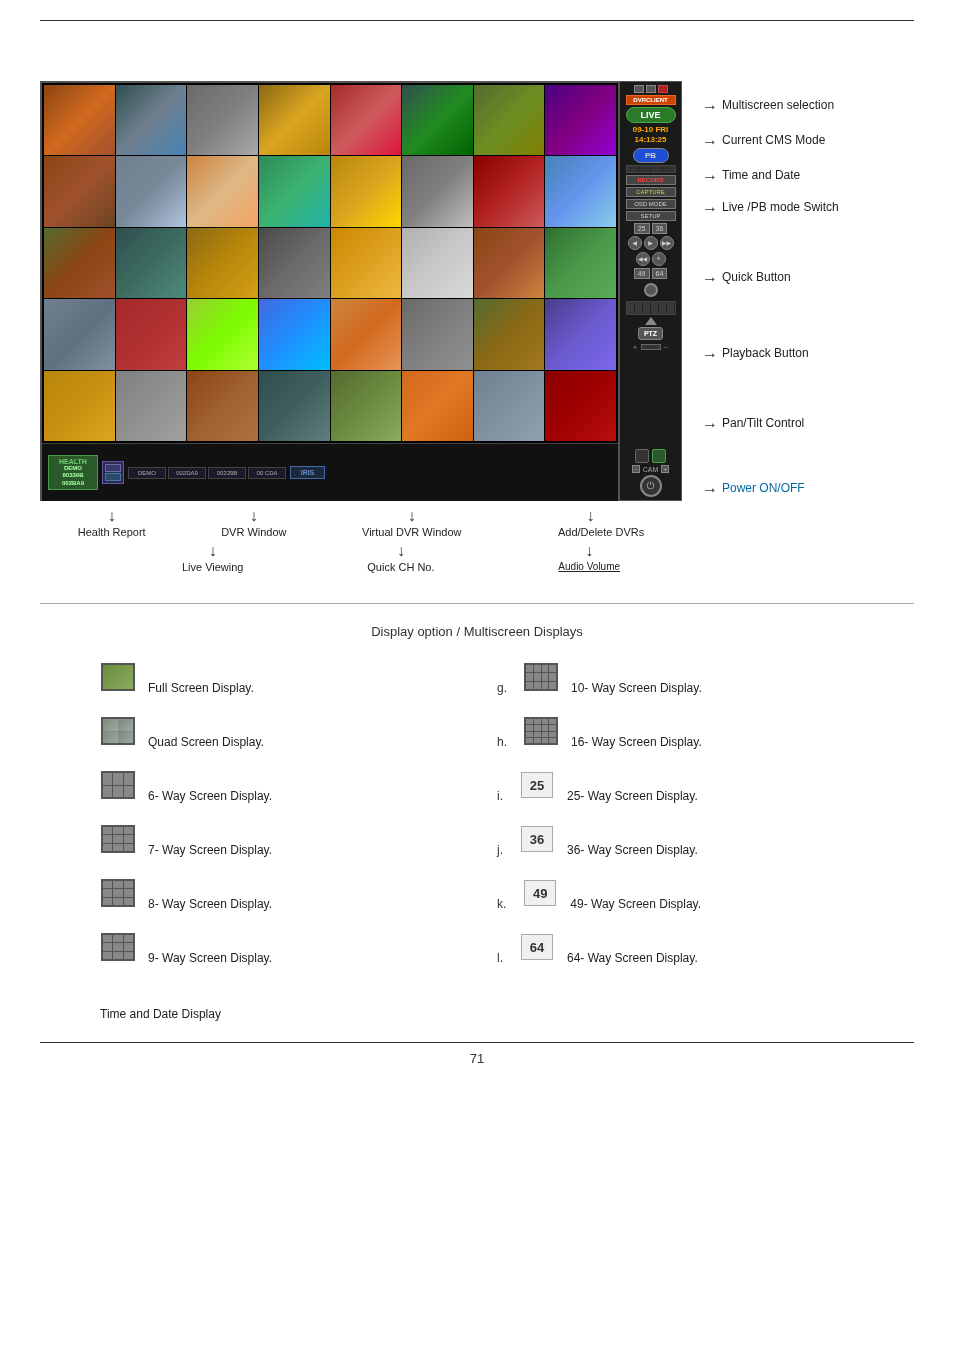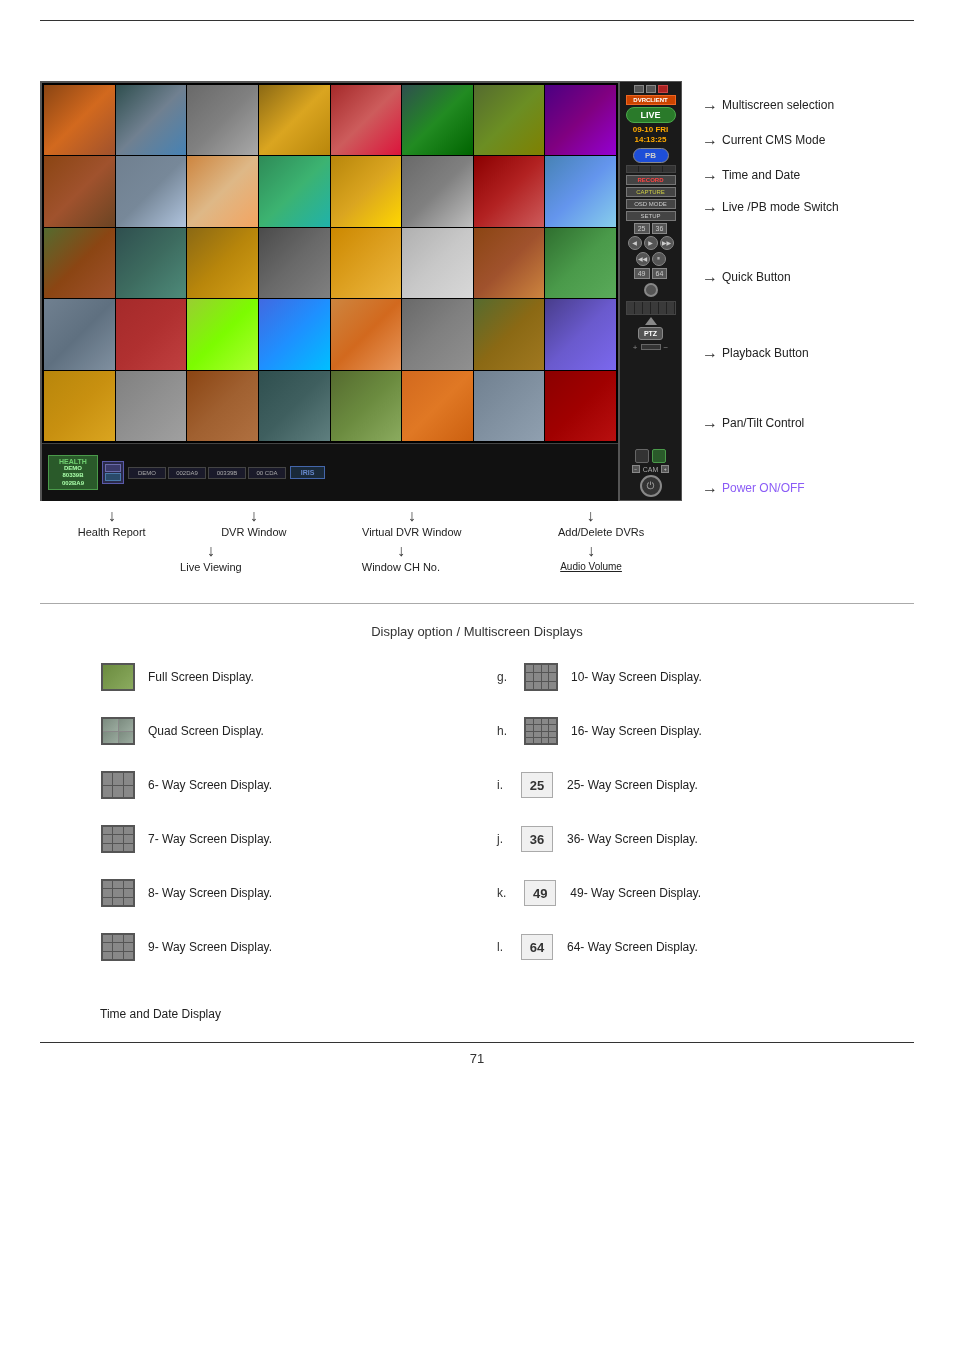--- a/index.html
+++ b/index.html
@@ -288,21 +288,21 @@
 
     .display-options-grid {
       display: grid;
       grid-template-columns: 1fr 1fr;
       gap: 0px 40px;
       padding: 0 60px;
     }
 
     .display-option-row {
       display: flex;
-      align-items: center;
+      align-items: flex-end;
       gap: 12px;
       margin-bottom: 18px;
     }
 
     .display-icon {
       width: 36px;
       height: 36px;
       flex-shrink: 0;
       display: flex;
       align-items: center;
@@ -658,21 +658,21 @@
         <div style="position:absolute; top:258px; left:0; display:flex; align-items:center; gap:4px;">
           <span style="font-size:16px; color:#333;">→</span>
           <span style="font-size:12px; color:#222;">Playback Button</span>
         </div>
         <div style="position:absolute; top:328px; left:0; display:flex; align-items:center; gap:4px;">
           <span style="font-size:16px; color:#333;">→</span>
           <span style="font-size:12px; color:#222;">Pan/Tilt Control</span>
         </div>
         <div style="position:absolute; top:393px; left:0; display:flex; align-items:center; gap:4px;">
           <span style="font-size:16px; color:#333;">→</span>
-          <span style="font-size:12px; color:#8b5cf6;">Power ON/OFF</span>
+          <span style="font-size:12px; color:#0369a1;">Power ON/OFF</span>
         </div>
       </div>
     </div>
 
     <div style="display:flex; width:642px; justify-content:space-around; margin-top:6px;">
       <div style="display:flex; flex-direction:column; align-items:center; gap:1px;">
         <span style="font-size:16px; color:#333;">↓</span>
         <span style="font-size:11px; color:#222;">Health Report</span>
       </div>
       <div style="display:flex; flex-direction:column; align-items:center; gap:1px;">
@@ -689,21 +689,21 @@
       </div>
     </div>
 
     <div style="display:flex; width:642px; justify-content:space-around; margin-top:4px; padding-left:80px;">
       <div style="display:flex; flex-direction:column; align-items:center; gap:1px;">
         <span style="font-size:16px; color:#333;">↓</span>
         <span style="font-size:11px; color:#222;">Live Viewing</span>
       </div>
       <div style="display:flex; flex-direction:column; align-items:center; gap:1px;">
         <span style="font-size:16px; color:#333;">↓</span>
-        <span style="font-size:11px; color:#222;">Window CH No.</span>
+        <span style="font-size:11px; color:#222;">Quick CH No.</span>
       </div>
       <div style="display:flex; flex-direction:column; align-items:center; gap:1px;">
         <span style="font-size:16px; color:#333;">↓</span>
         <span style="font-size:10px; color:#222;text-decoration:underline;">Audio Volume</span>
       </div>
     </div>
   </div>
 
   <hr class="section-divider">
 

